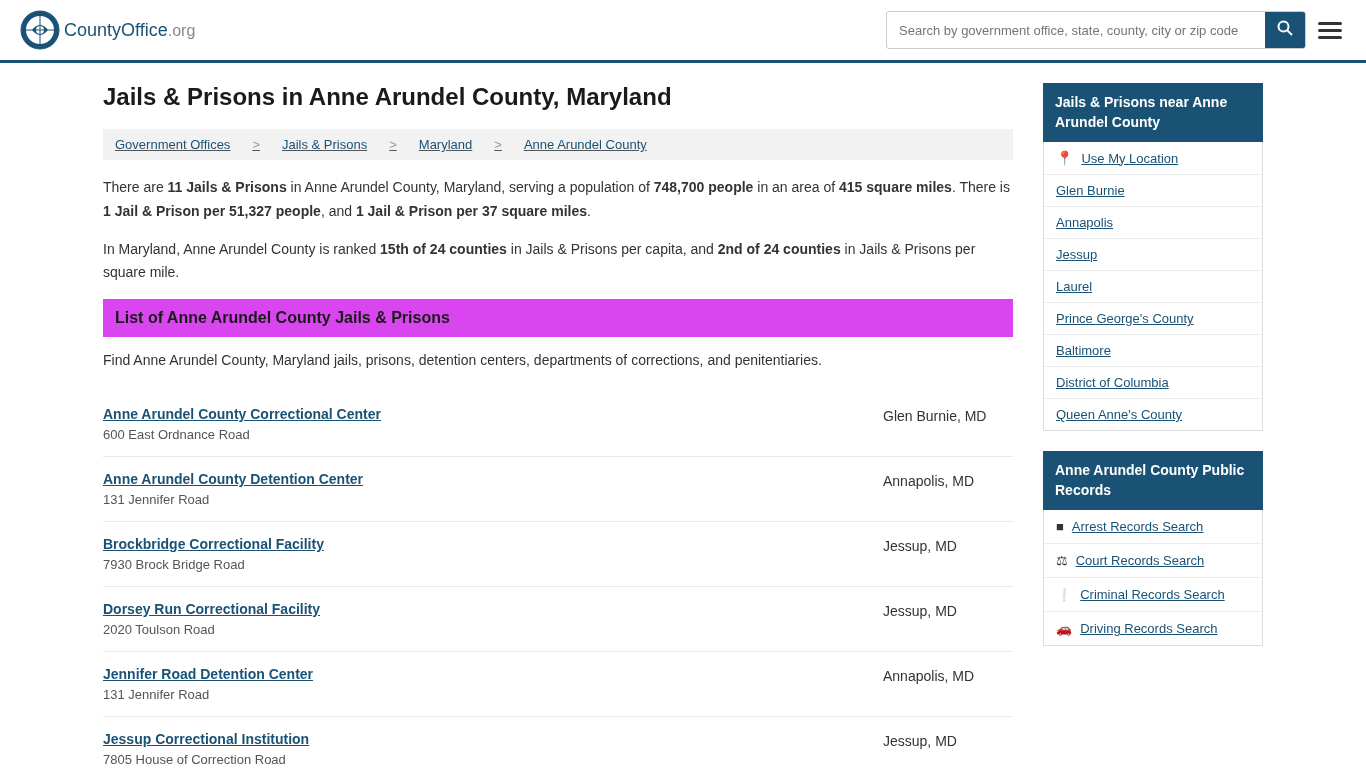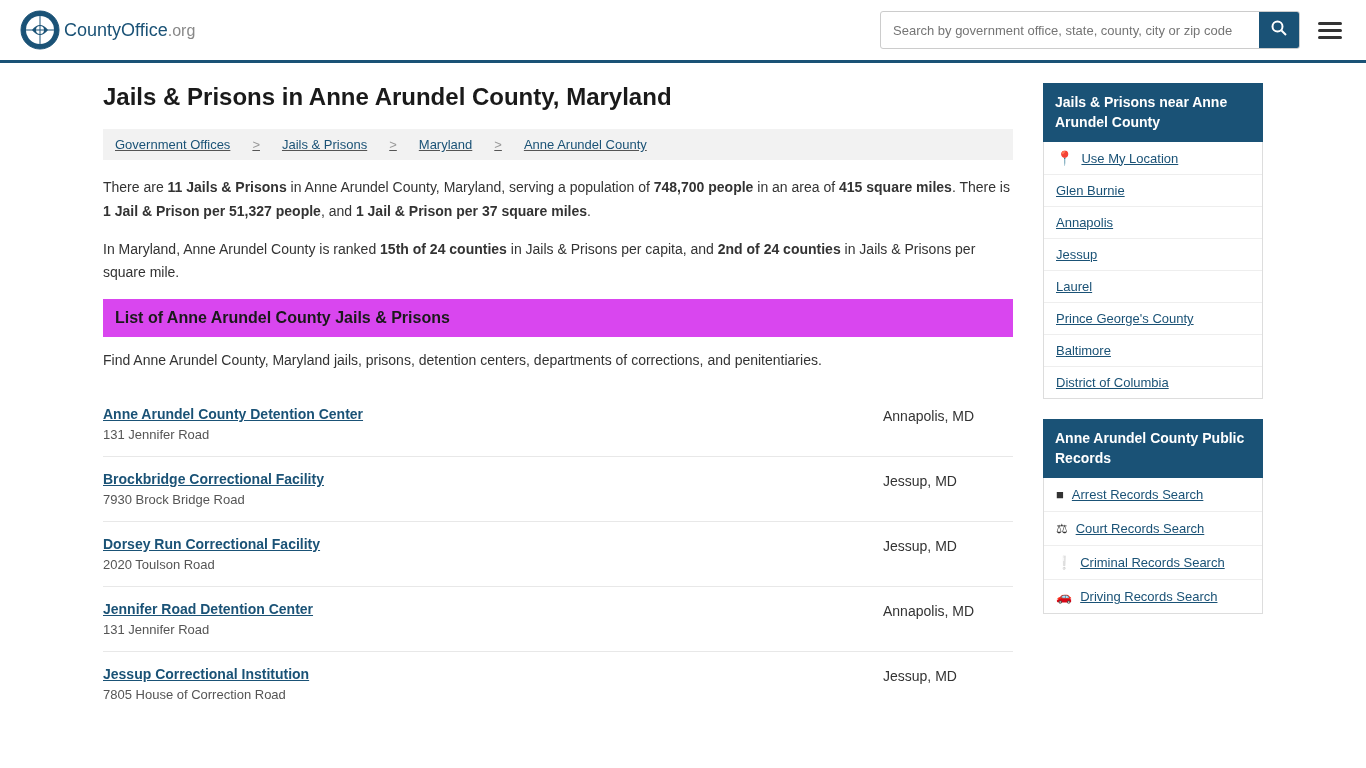--- a/index.html
+++ b/index.html
@@ -28,21 +28,21 @@
       font-weight: bold;
       color: #1a5276;
     }
     .logo-text span {
       color: #888;
       font-weight: normal;
     }
     .header-right {
       display: flex;
       align-items: center;
-      gap: 14px;
+      gap: 8px;
     }
     .search-bar {
       display: flex;
       align-items: center;
       border: 1px solid #ccc;
       border-radius: 3px;
       overflow: hidden;
       width: 420px;
     }
     .search-bar input {
@@ -307,20 +307,29 @@
     </p>
 
     <div class="section-header">List of Anne Arundel County Jails &amp; Prisons</div>
 
     <p class="section-description">Find Anne Arundel County, Maryland jails, prisons, detention centers, departments of corrections, and penitentiaries.</p>
 
     <div id="facility-list-container">
         <div class="facility-item">
       <div class="facility-row">
         <div class="facility-info">
+          <a class="facility-name" href="#">Anne Arundel County Correctional Center</a>
+          <span class="facility-address">600 East Ordnance Road</span>
+        </div>
+        <div class="facility-city">Glen Burnie, MD</div>
+      </div>
+    </div>
+        <div class="facility-item">
+      <div class="facility-row">
+        <div class="facility-info">
           <a class="facility-name" href="#">Anne Arundel County Detention Center</a>
           <span class="facility-address">131 Jennifer Road</span>
         </div>
         <div class="facility-city">Annapolis, MD</div>
       </div>
     </div>
         <div class="facility-item">
       <div class="facility-row">
         <div class="facility-info">
           <a class="facility-name" href="#">Brockbridge Correctional Facility</a>
@@ -384,20 +393,23 @@
             </div>
             <div class="sidebar-item">
               <a href="#">Prince George's County</a>
             </div>
             <div class="sidebar-item">
               <a href="#">Baltimore</a>
             </div>
             <div class="sidebar-item">
               <a href="#">District of Columbia</a>
             </div>
+            <div class="sidebar-item">
+              <a href="#">Queen Anne's County</a>
+            </div>
           </div>
       </div>
     </div>
 
     <div class="sidebar-section sidebar-public-records">
       <div class="sidebar-header">Anne Arundel County Public Records</div>
       <div class="sidebar-list" id="public-records-container">
           <div class="public-record-item">
       <span class="record-icon">■</span>
       <a href="#">Arrest Records Search</a>

